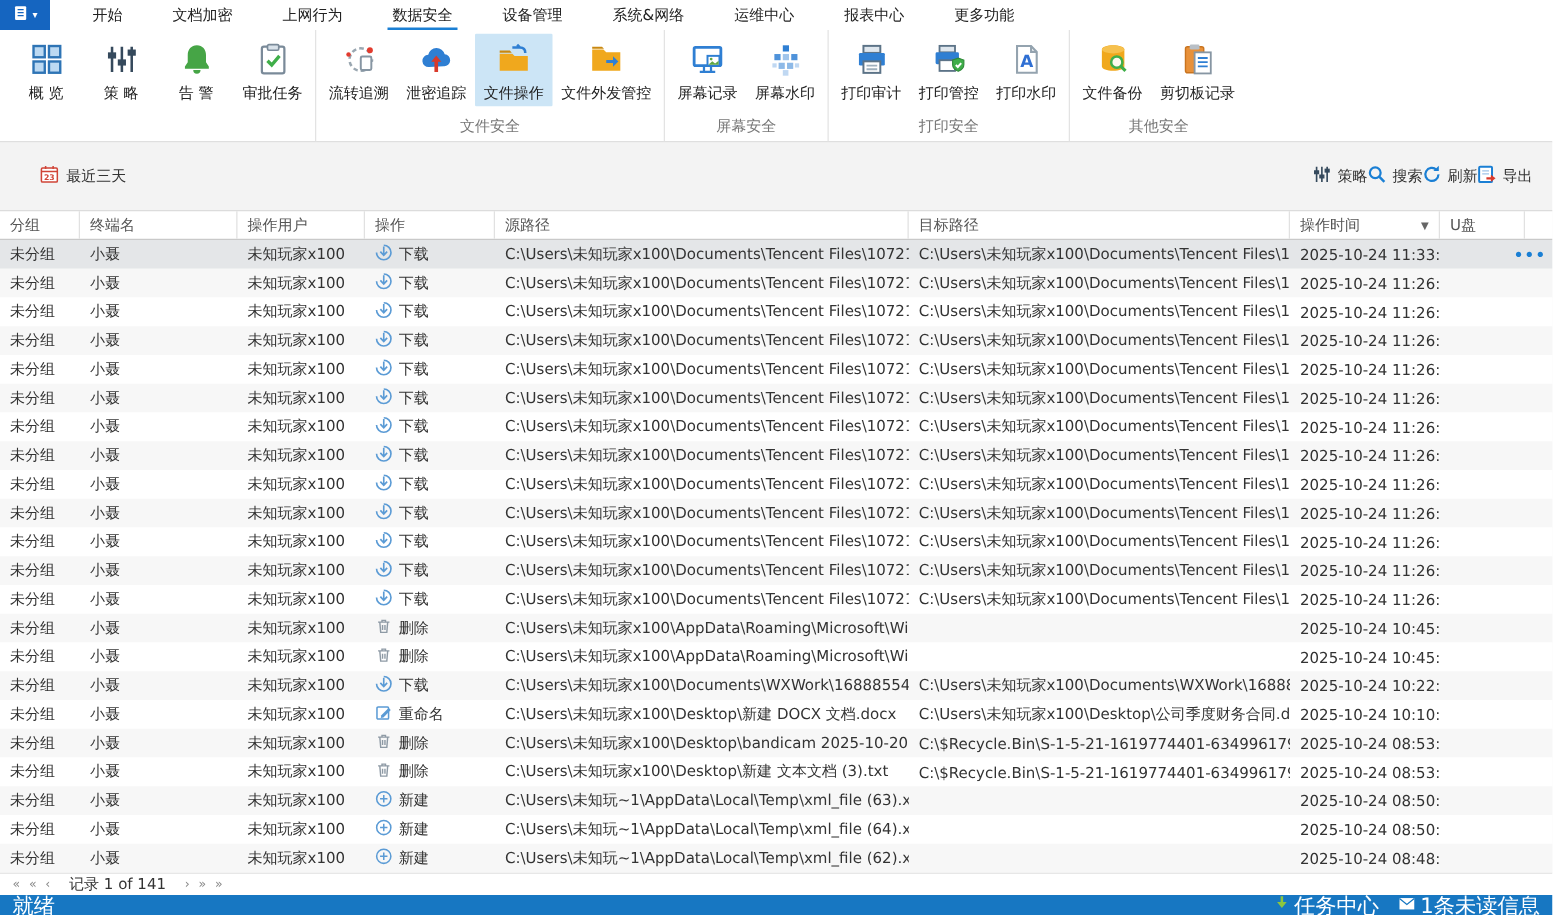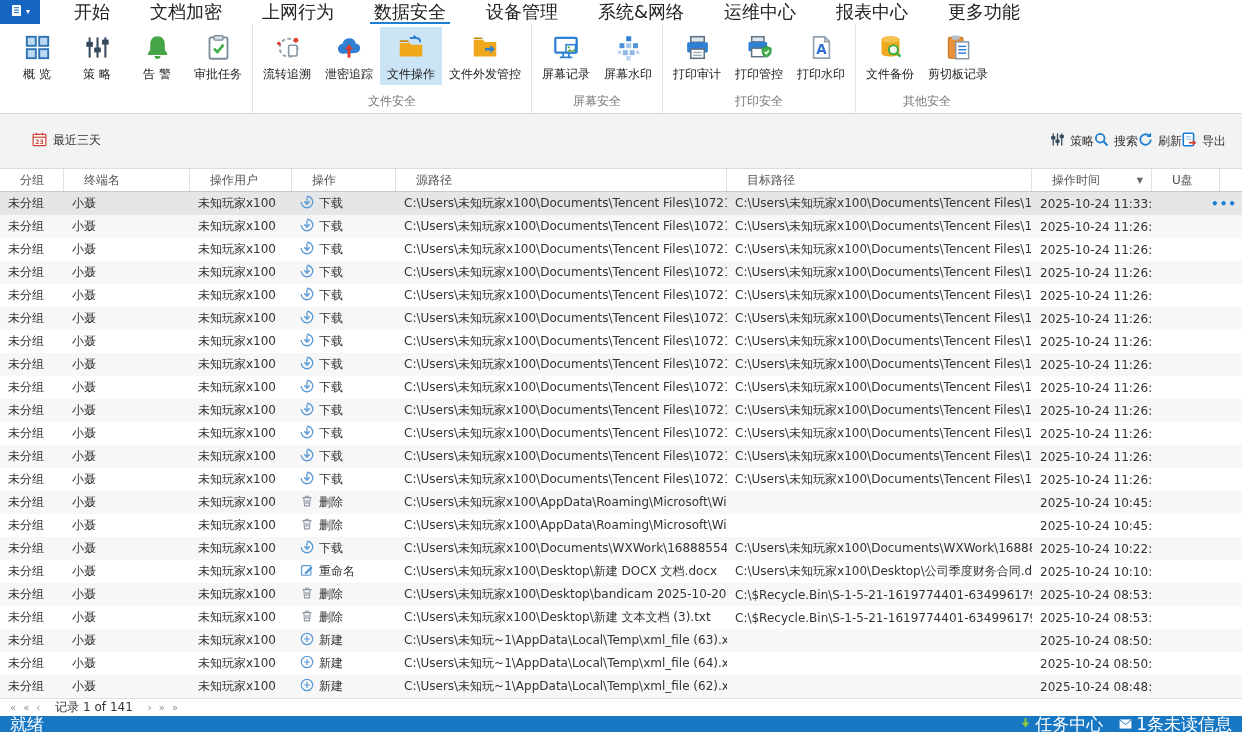--- a/index.html
+++ b/index.html
@@ -4,45 +4,45 @@
 <style>
   * { margin:0; padding:0; box-sizing:border-box; }
   html,body { width:1242px; height:732px; overflow:hidden; background:#fff;
     font-family:"DejaVu Sans","Liberation Sans",sans-serif; font-size:12px; color:#333; }
 
   
   .menubar { height:24px; display:flex; align-items:stretch; background:#fff; }
   .app-btn { width:40px; background:#1565c0; display:flex; align-items:center; justify-content:center; gap:3px; cursor:pointer; }
   .app-btn .caret { color:#fff; font-size:8px; line-height:1; }
   .menu-tabs { display:flex; align-items:stretch; margin-left:14px; }
-  .menu-tab { padding:0 20px; display:flex; align-items:center; font-size:18px; color:#222; position:relative; cursor:pointer; white-space:nowrap; }
+  .menu-tab { padding:0 20px; display:flex; align-items:center; font-size:12px; color:#222; position:relative; cursor:pointer; white-space:nowrap; }
   .menu-tab.active::after { content:""; position:absolute; left:16px; right:16px; bottom:0; height:2px; background:#1a7fd4; }
 
   
   .ribbon { height:90px; background:#fff; border-bottom:1px solid #d5d5d5; display:flex; padding-left:4px; }
   .ribbon-group { display:flex; flex-direction:column; padding:0 3px; }
   .ribbon-group + .ribbon-group { border-left:1px solid #e3e3e3; }
   .rg-buttons { display:flex; flex:1; align-items:flex-start; padding-top:3px; }
   .rbtn { display:flex; flex-direction:column; align-items:center; min-width:60px; padding:4px 7px 2px; gap:3px; cursor:pointer; border-radius:1px; }
   .rbtn.active { background:#cce5f6; }
   .rbtn .ric { width:34px; height:32px; display:flex; align-items:center; justify-content:center; }
   .rbtn .rlabel { font-size:12px; white-space:nowrap; color:#222; }
   .rg-title { text-align:center; color:#777; font-size:12px; height:21px; line-height:19px; }
 
   
   .content { background:#f3f3f3; }
   .filterbar { height:54px; display:flex; align-items:center; padding:0 16px; }
-  .date-filter { display:flex; gap:6px; cursor:pointer; color:#333;padding-left:16px; }
+  .date-filter { display:flex; align-items:center; gap:6px; cursor:pointer; color:#333;padding-left:16px; }
   .fb-actions { margin-left:auto; display:flex; align-items:center; }
   .fb-action { display:flex; align-items:center; gap:5px; cursor:pointer; color:#333; }
 
   
   .grid-cols { display:grid; grid-template-columns:64px 126px 102px 104px 331px 305px 120px 68px 22px; }
   .thead { height:24px; background:#fff; border-top:1px solid #dcdcdc; border-bottom:1px solid #c9c9c9; align-items:center; }
-  .th { height:100%; display:flex; align-items:center; padding-left:20px; color:#555; border-right:1px solid #e1e1e1; white-space:nowrap; overflow:hidden;text-align:right; }
+  .th { height:100%; display:flex; align-items:center; padding-left:8px; color:#555; border-right:1px solid #e1e1e1; white-space:nowrap; overflow:hidden;text-align:right; }
   .th:last-child { border-right:none; }
   .th .sort { margin-left:auto; margin-right:8px; font-size:8px; color:#666; }
   .tbody { background:#fff; }
   .trow { height:23px; align-items:center; background:#fff; cursor:default; position:relative; }
   .trow.alt { background:#f7f7f7; }
   .trow.selected { background:#e4e6e8; }
   .td { padding-left:8px; white-space:nowrap; overflow:hidden; color:#333; }
   .td.op { display:flex; align-items:center; gap:5px; }
   .row-menu { position:absolute; right:5px; top:0; height:23px; display:flex; align-items:center; color:#1a7fd4; font-weight:bold; letter-spacing:1px; font-size:12px; cursor:pointer; }
 

